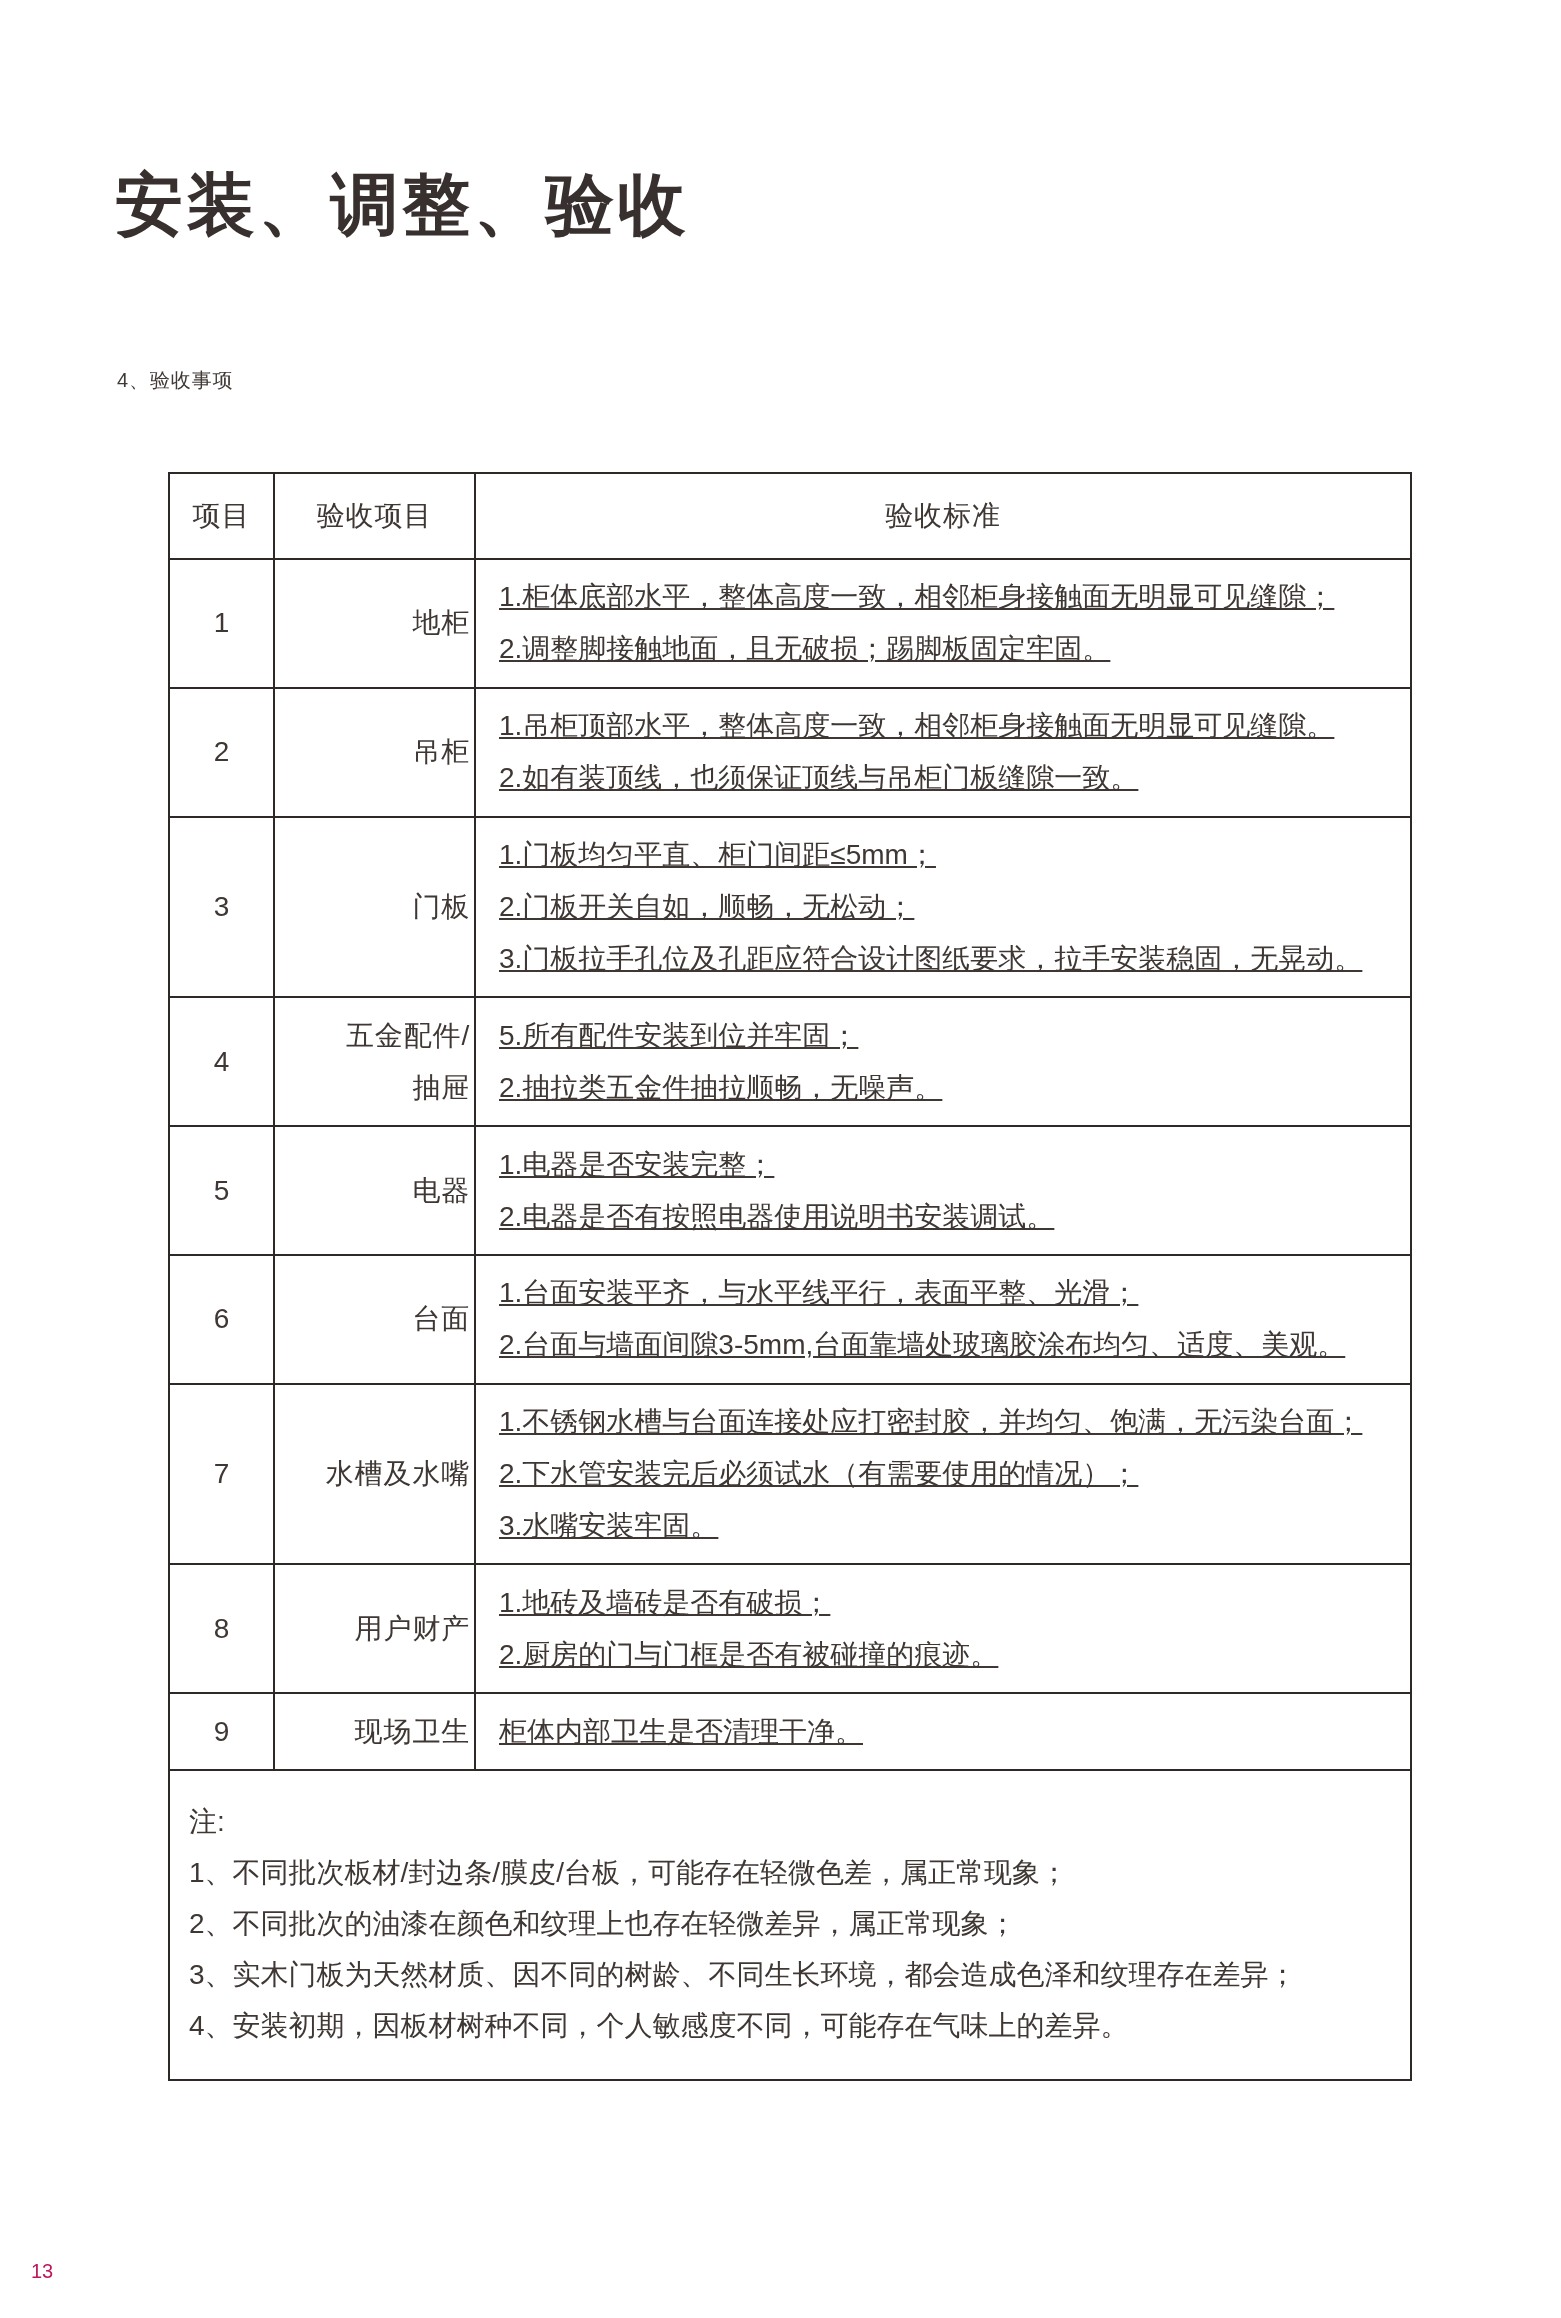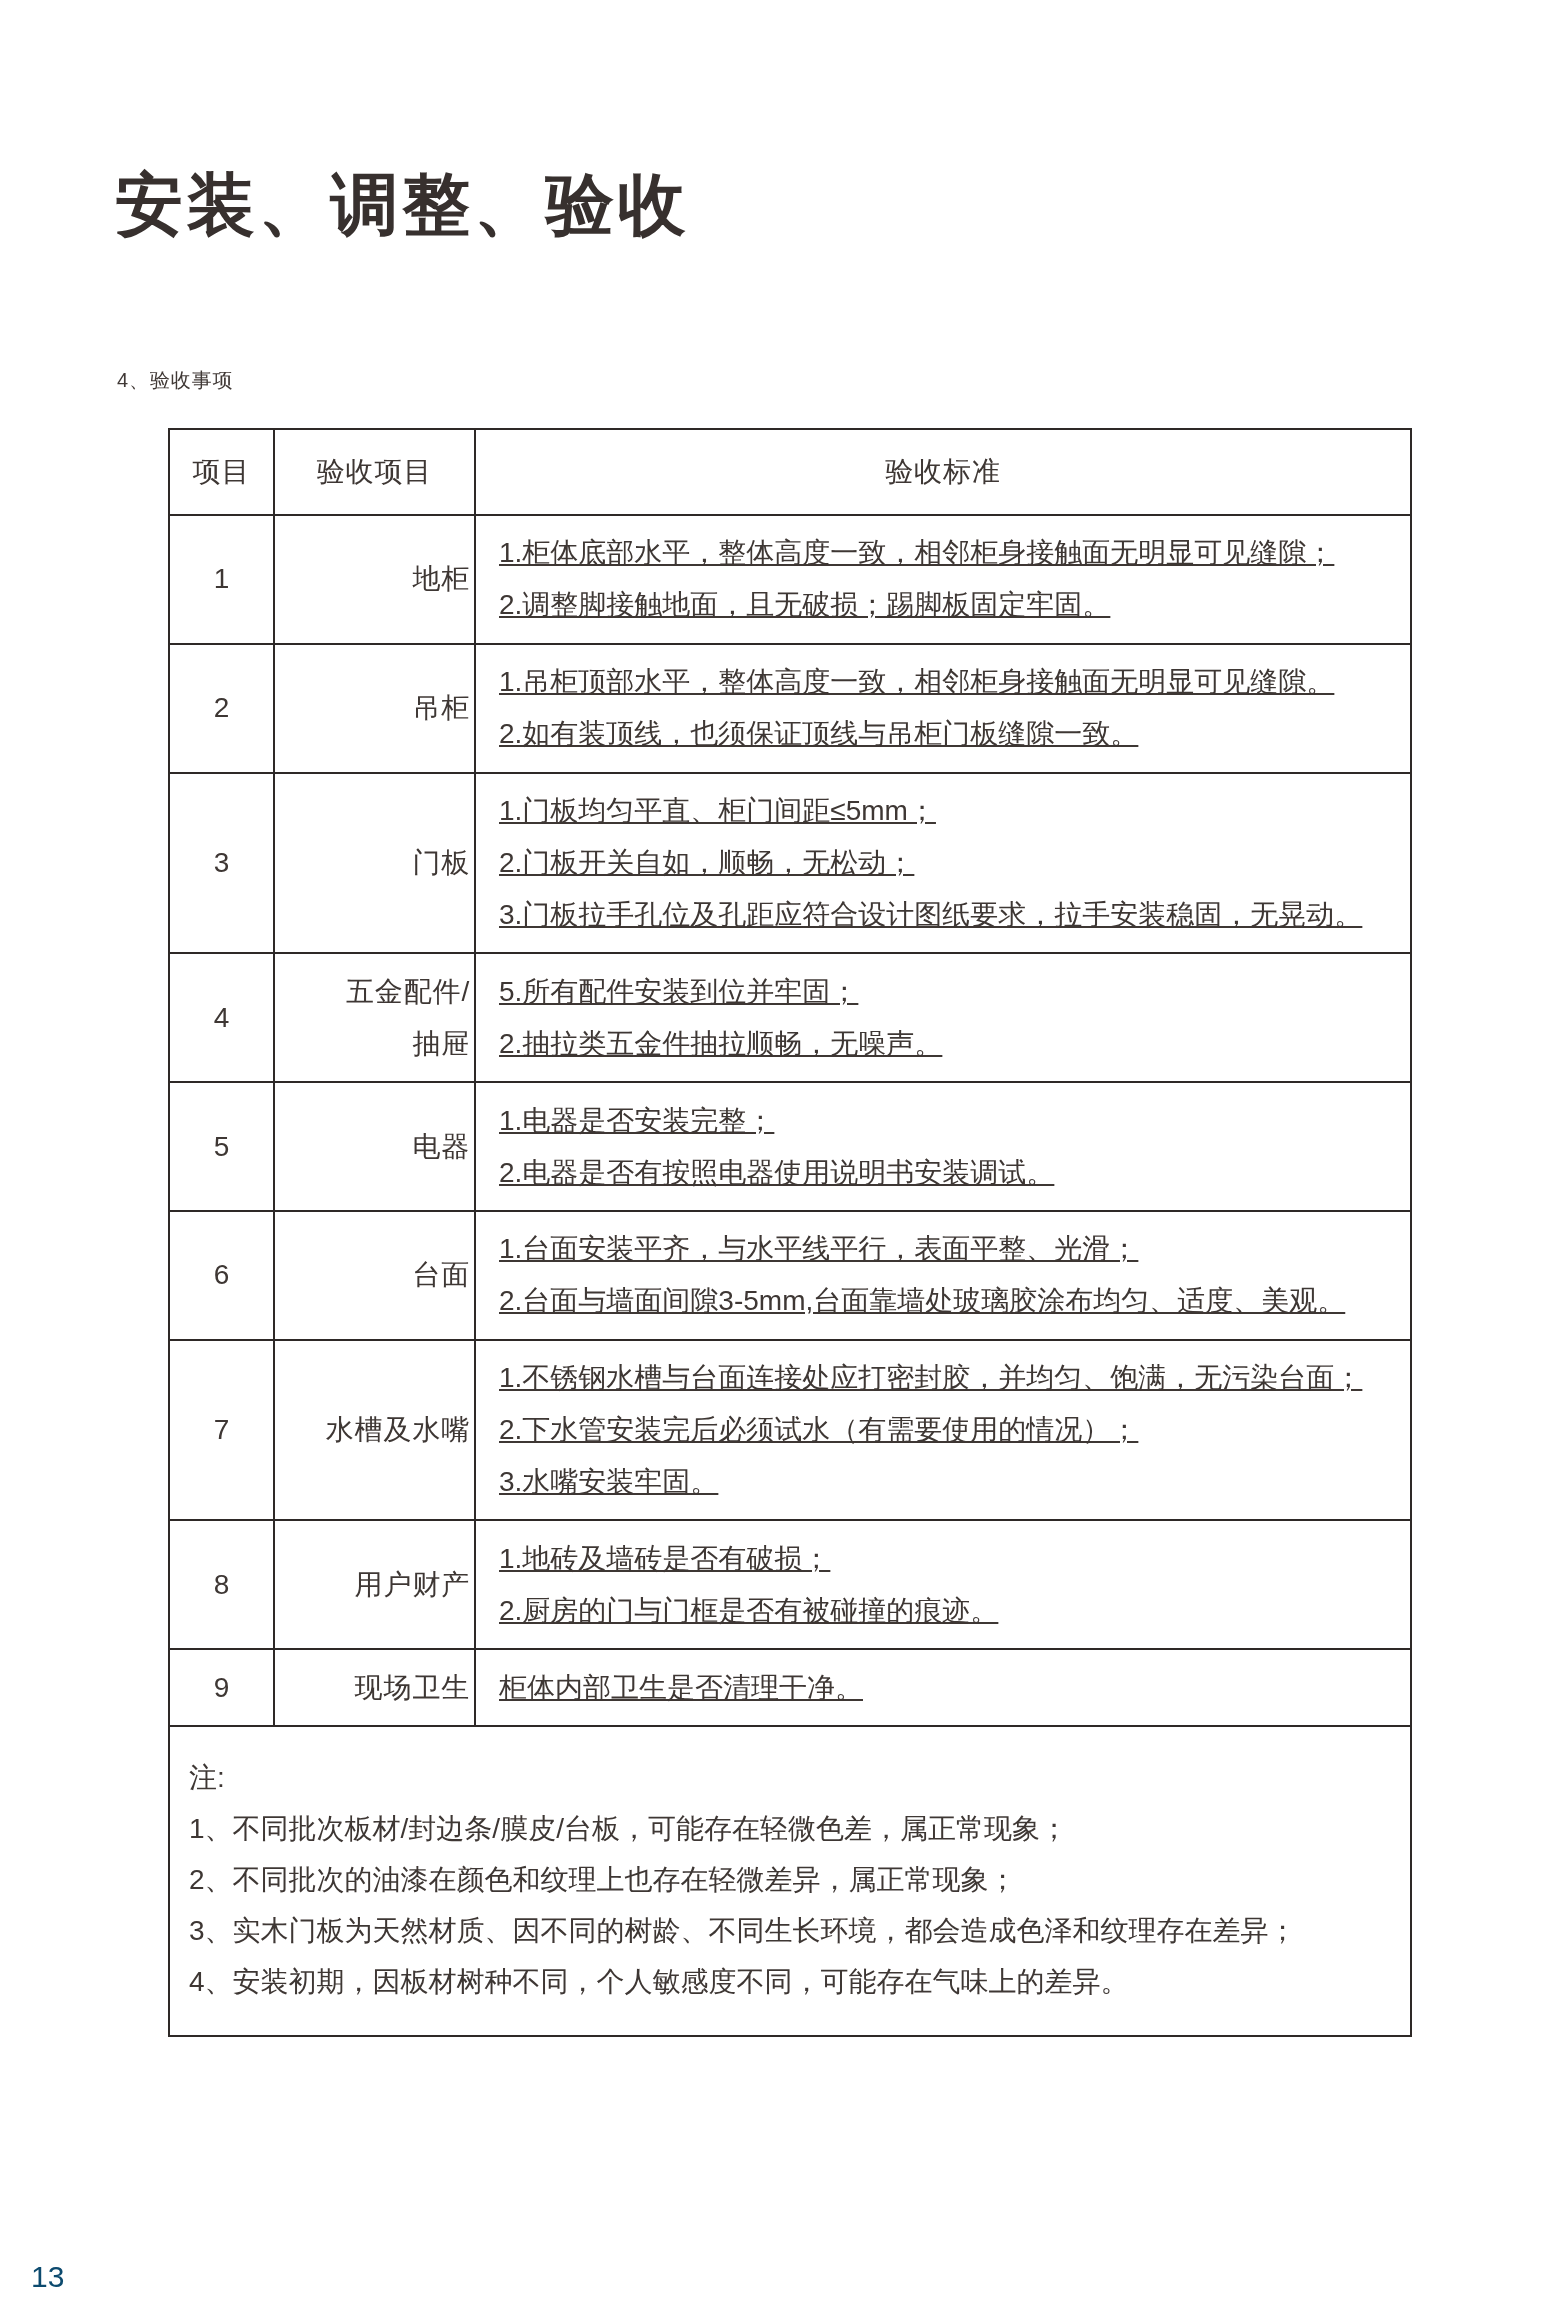--- a/index.html
+++ b/index.html
@@ -16,39 +16,39 @@
     letter-spacing: 3.8px; color: #37302e;
     white-space: nowrap;
     margin-top: 20px;
   }
   .section-heading {
     position: absolute; left: 117px; top: 367px;
     font-size: 20px; letter-spacing: 0.9px; color: #403936;
     white-space: nowrap;
   }
   table.acceptance {
-    position: absolute; left: 168px; top: 428px;
+    position: absolute; left: 168px; top: 472px;
     width: 1244px;
     border-collapse: collapse; table-layout: fixed;
   }
   table.acceptance th, table.acceptance td {
     border: 2.8px solid #2e2927;
     font-size: 28px; font-weight: 400; color: #3e3734;
     vertical-align: middle;
   }
   table.acceptance th { height: 86px; text-align: center; letter-spacing: 0.9px; }
   td.c-num  { text-align: center; font-size: 29px; padding: 11.4px 0; }
   td.c-item { text-align: right; line-height: 52px; padding: 11.4px 3.8px; letter-spacing: 0.9px; }
   td.c-std  { text-align: left; line-height: 52px; padding: 11.4px 9.5px 11.4px 23px; text-decoration: underline; }
   td.c-std .std-line { white-space: nowrap; }
   td.notes-cell { padding: 24.6px 19px 28px 19px; line-height: 51px; }
   .note-line { white-space: nowrap; }
   .page-number {
     position: absolute; left: 31px; top: 2260px;
-    font-size: 30px; color: #0c4a6e;
+    font-size: 20px; color: #be185d;
   }
 </style>
 </head>
 <body>
 
 <h1 class="doc-title">安装、调整、验收</h1>
 
 <div class="section-heading">4、验收事项</div>
 
 <table class="acceptance">

